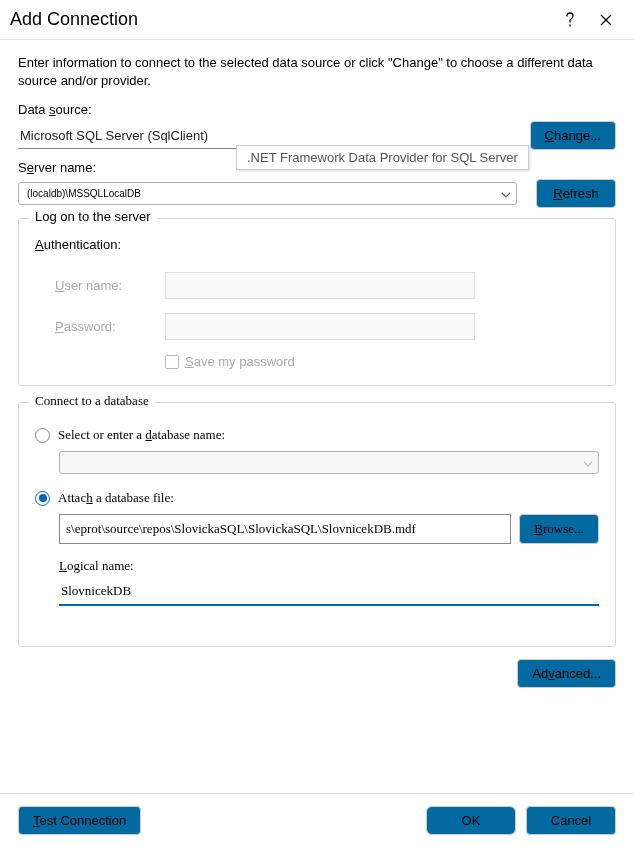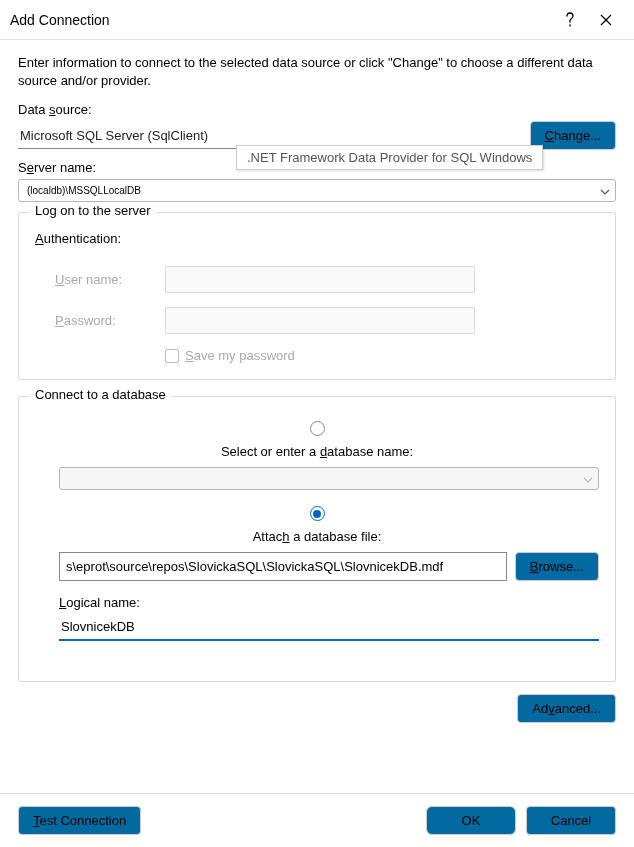--- a/index.html
+++ b/index.html
@@ -1,18 +1,18 @@
 <!DOCTYPE html>
 <html><head>
   <meta charset="utf-8">
   <style>
     * { box-sizing: border-box; margin: 0; padding: 0; }
     body { font-family: "Segoe UI", Tahoma, sans-serif; font-size: 13px; background: #fff; color: #000; width: 634px; height: 847px; overflow: hidden; }
     .titlebar { display: flex; align-items: center; padding: 8px 10px; border-bottom: 1px solid #e5e5e5; height: 40px; }
-    .titlebar-title { flex: 1; font-size: 14px; }
+    .titlebar-title { flex: 1; font-size: 18px; }
     .titlebar-btn { width: 36px; height: 28px; display: flex; align-items: center; justify-content: center; cursor: pointer; }
     .content { padding: 14px 18px 12px 18px; }
     .intro { margin-bottom: 12px; line-height: 1.4; }
     .label { margin-bottom: 4px; }
     .row { display: flex; align-items: center; gap: 19px; margin-bottom: 10px; }
     .ds-input { flex: 1; border: none; border-bottom: 1px solid #888; padding: 5px 2px; font-size: 13px; font-family: inherit; background: transparent; color: #222; }
     .btn { background: #0369a1; border: 1px solid #ccc; border-radius: 4px; padding: 6px 14px; font-size: 13px; font-family: inherit; cursor: pointer; min-width: 80px; }
     .tooltip { position: absolute; background: #fff; border: 1px solid #ccc; padding: 4px 10px; font-size: 13px; color: #555; box-shadow: 1px 1px 2px rgba(0,0,0,0.15); }
     .combo { display: flex; align-items: center; border: 1px solid #b5b5b5; border-radius: 3px; background: #fff; }
     .combo input { flex: 1; border: none; padding: 5px 8px; font-size: 10px; font-family: inherit; outline: none; background: transparent; }
@@ -21,22 +21,22 @@
     .combo.disabled input { color: #aaa; }
     .fieldset { border: 1px solid #d8d8d8; border-radius: 3px; padding: 18px 16px 16px 16px; margin-bottom: 16px; position: relative; }
     .fieldset-legend { position: absolute; top: -10px; left: 10px; background: #fff; padding: 0 6px; font-size: 13px; }
     .auth-row { display: flex; align-items: center; gap: 8px; margin-bottom: 20px; }
     .auth-row .combo { flex: 1; }
     .cred-row { display: flex; align-items: center; gap: 20px; margin-bottom: 14px; padding-left: 20px; }
     .cred-label { width: 90px; color: #aaa; }
     .cred-input { flex: 0 0 310px; border: 1px solid #ddd; background: #fafafa; padding: 5px 6px; font-size: 13px; font-family: inherit; }
     .save-row { display: flex; align-items: center; gap: 6px; padding-left: 130px; color: #aaa; }
     .checkbox { width: 14px; height: 14px; border: 1px solid #bbb; border-radius: 2px; }
-    .db-section { border: 1px solid #d8d8d8; border-radius: 3px; padding: 18px 16px 40px 16px; margin-bottom: 12px; position: relative; }
-    .radio-row { display: flex; align-items: center; gap: 8px; margin-bottom: 8px; margin-top: 6px; flex-direction: column; }
+    .db-section { border: 1px solid #d8d8d8; border-radius: 3px; padding: 18px 16px 40px 16px; margin-bottom: 12px; position: relative; font-family: Liberation Serif, serif; }
+    .radio-row { display: flex; align-items: center; gap: 8px; margin-bottom: 8px; margin-top: 6px; }
     .radio { width: 15px; height: 15px; border: 1px solid #888; border-radius: 50%; display: flex; align-items: center; justify-content: center; cursor: pointer; }
     .radio.checked::after { content: ""; width: 8px; height: 8px; background: #0067C0; border-radius: 50%; }
     .radio.checked { border-color: #0067C0; }
     .indent { padding-left: 24px; }
     .attach-row { display: flex; gap: 8px; margin-bottom: 14px; }
     .attach-input { flex: 1; border: 1px solid #888; padding: 6px 6px; font-size: 13px; font-family: inherit; }
     .logical-input { width: 100%; border: none; border-bottom: 2px solid #0067C0; padding: 5px 2px; font-size: 13px; font-family: inherit; background: transparent; outline: none; }
     .right-row { display: flex; justify-content: flex-end; margin-bottom: 10px; }
     .footer { display: flex; gap: 10px; padding: 12px 18px; border-top: 1px solid #ddd; position: absolute; bottom: 0; left: 0; right: 0; background: #fff; }
     .footer .spacer { flex: 1; }
@@ -62,32 +62,33 @@
 
 <div class="content rel">
   <div class="intro">Enter information to connect to the selected data source or click "Change" to choose a different data source and/or provider.</div>
 
   <div class="label">Data <span class="underline">s</span>ource:</div>
   <div class="row rel">
     <input class="ds-input" readonly="" value="Microsoft SQL Server (SqlClient)" style="">
     <button class="btn"><span class="underline">C</span>hange...</button>
   </div>
 
-  <div class="tooltip" style="left:236px; top:105px;">.NET Framework Data Provider for SQL Windows</div>
+  <div class="tooltip" style="left:236px; top:105px;">.NET Framework Data Provider for SQL Server</div>
 
   <div class="label" style="margin-top:8px;">S<span class="underline">e</span>rver name:</div>
   <div class="row">
     <div class="combo" style="flex:1;">
       <input value="(localdb)\MSSQLLocalDB" style="">
       <div class="combo-arrow">
         <svg width="10" height="6" viewBox="0 0 10 6">
             <path d="M1 1 L5 5 L9 1" stroke="#555" stroke-width="1.2" fill="none"></path>
           </svg>
       </div>
     </div>
+    <button class="btn"><span class="underline">R</span>efresh</button>
   </div>
 
   <div class="fieldset">
     <div class="fieldset-legend">Log on to the server</div>
     <div class="auth-row">
       <div style="width:110px;"><span class="underline">A</span>uthentication:</div>
     </div>
     <div class="cred-row">
       <div class="cred-label"><span class="underline">U</span>ser name:</div>
       <input class="cred-input" disabled="" value="" style="">

